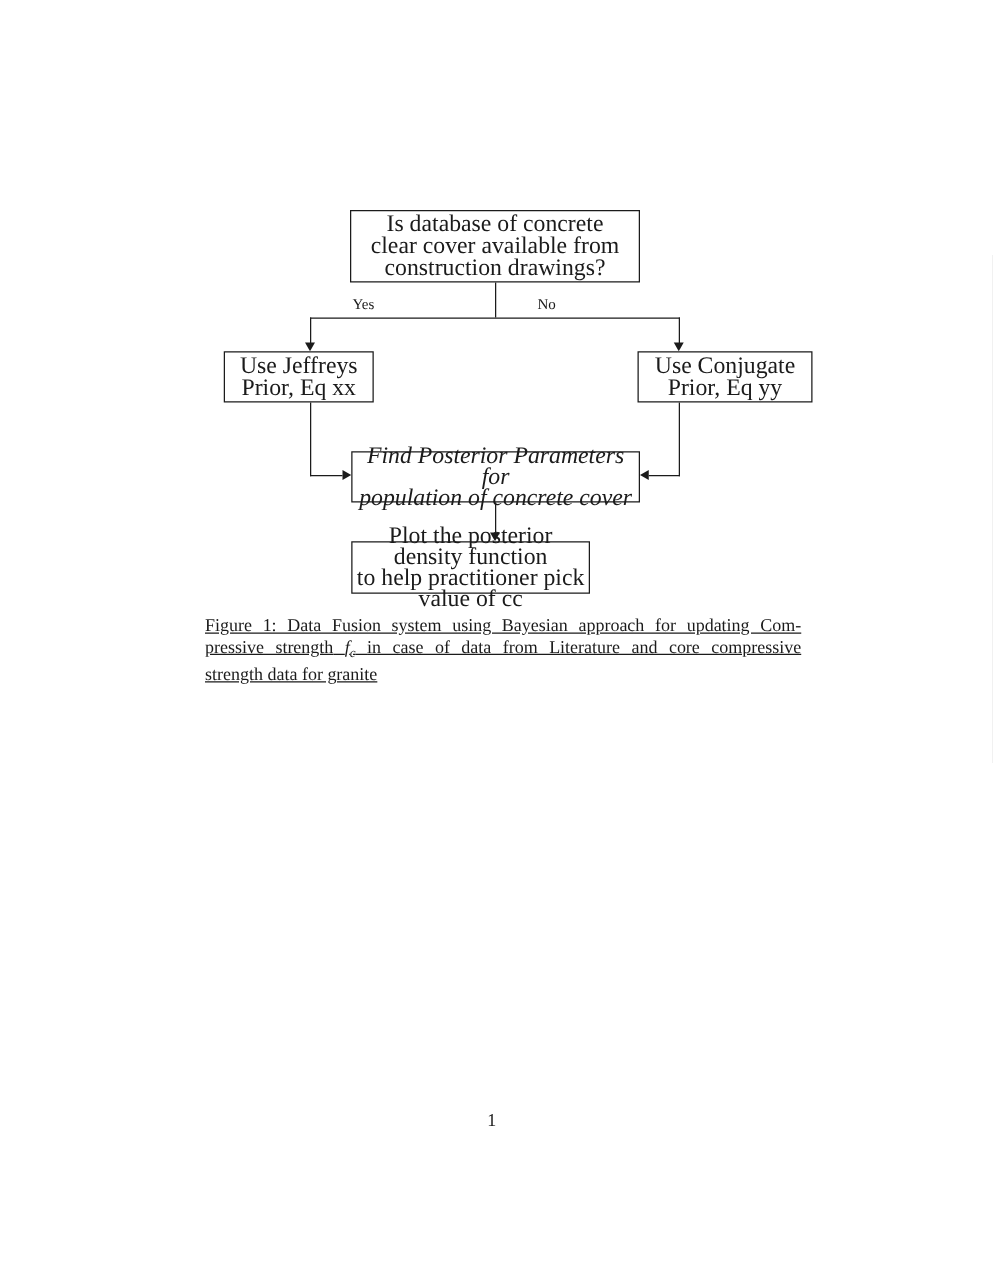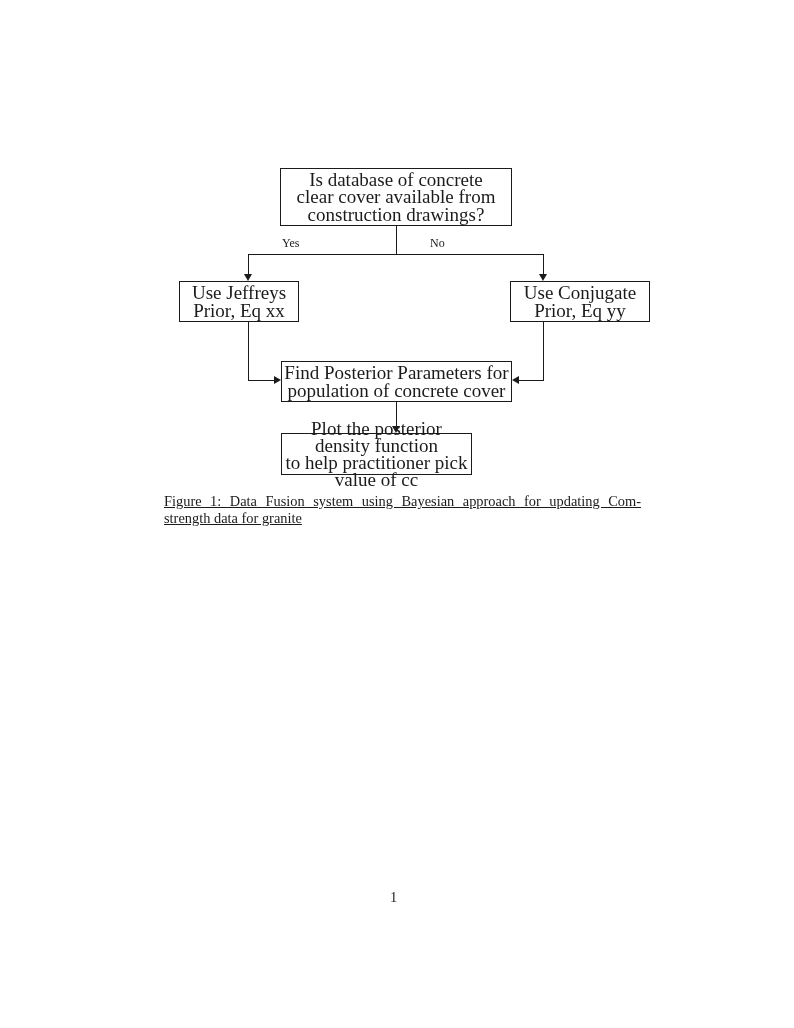--- a/index.html
+++ b/index.html
@@ -92,31 +92,32 @@
 Prior, Eq yy</div>
 
     <div class="vline" style="left:248px; top:322px; height:59px;"></div>
     <div class="hline" style="left:248px; top:380px; width:26px;"></div>
     <div class="arrow right" style="left:274px; top:376px;"></div>
 
     <div class="vline" style="left:543px; top:322px; height:59px;"></div>
     <div class="hline" style="left:519px; top:380px; width:25px;"></div>
     <div class="arrow left" style="left:512px; top:376px;"></div>
 
-    <div class="box" style="left:281px; top:361px; width:231px; height:41px;">Find Posterior Parameters for
+    <div class="box" style="left:281px; top:361px; width:231px; height:41px;font-style:italic;">Find Posterior Parameters for
 population of concrete cover</div>
 
     <div class="vline" style="left:396px; top:402px; height:25px;"></div>
     <div class="arrow down" style="left:392px; top:426px;"></div>
 
     <div class="box" style="left:281px; top:433px; width:191px; height:42px;">Plot the posterior density function
 to help practitioner pick value of cc</div>
 
   </div>
 
   <div class="caption">
     <div class="cap-line">Figure 1: Data Fusion system using Bayesian approach for updating Com-</div>
+    <div class="cap-line"><span>pressive strength</span> <span><span class="mvar">f</span><sub class="msub">c</sub></span> <span>in case of data from Literature and core compressive</span></div>
     <div class="cap-line last">strength data for granite</div>
   </div>
 
   <div class="page-number">1</div>
 
 </div>
 
 </body></html>

